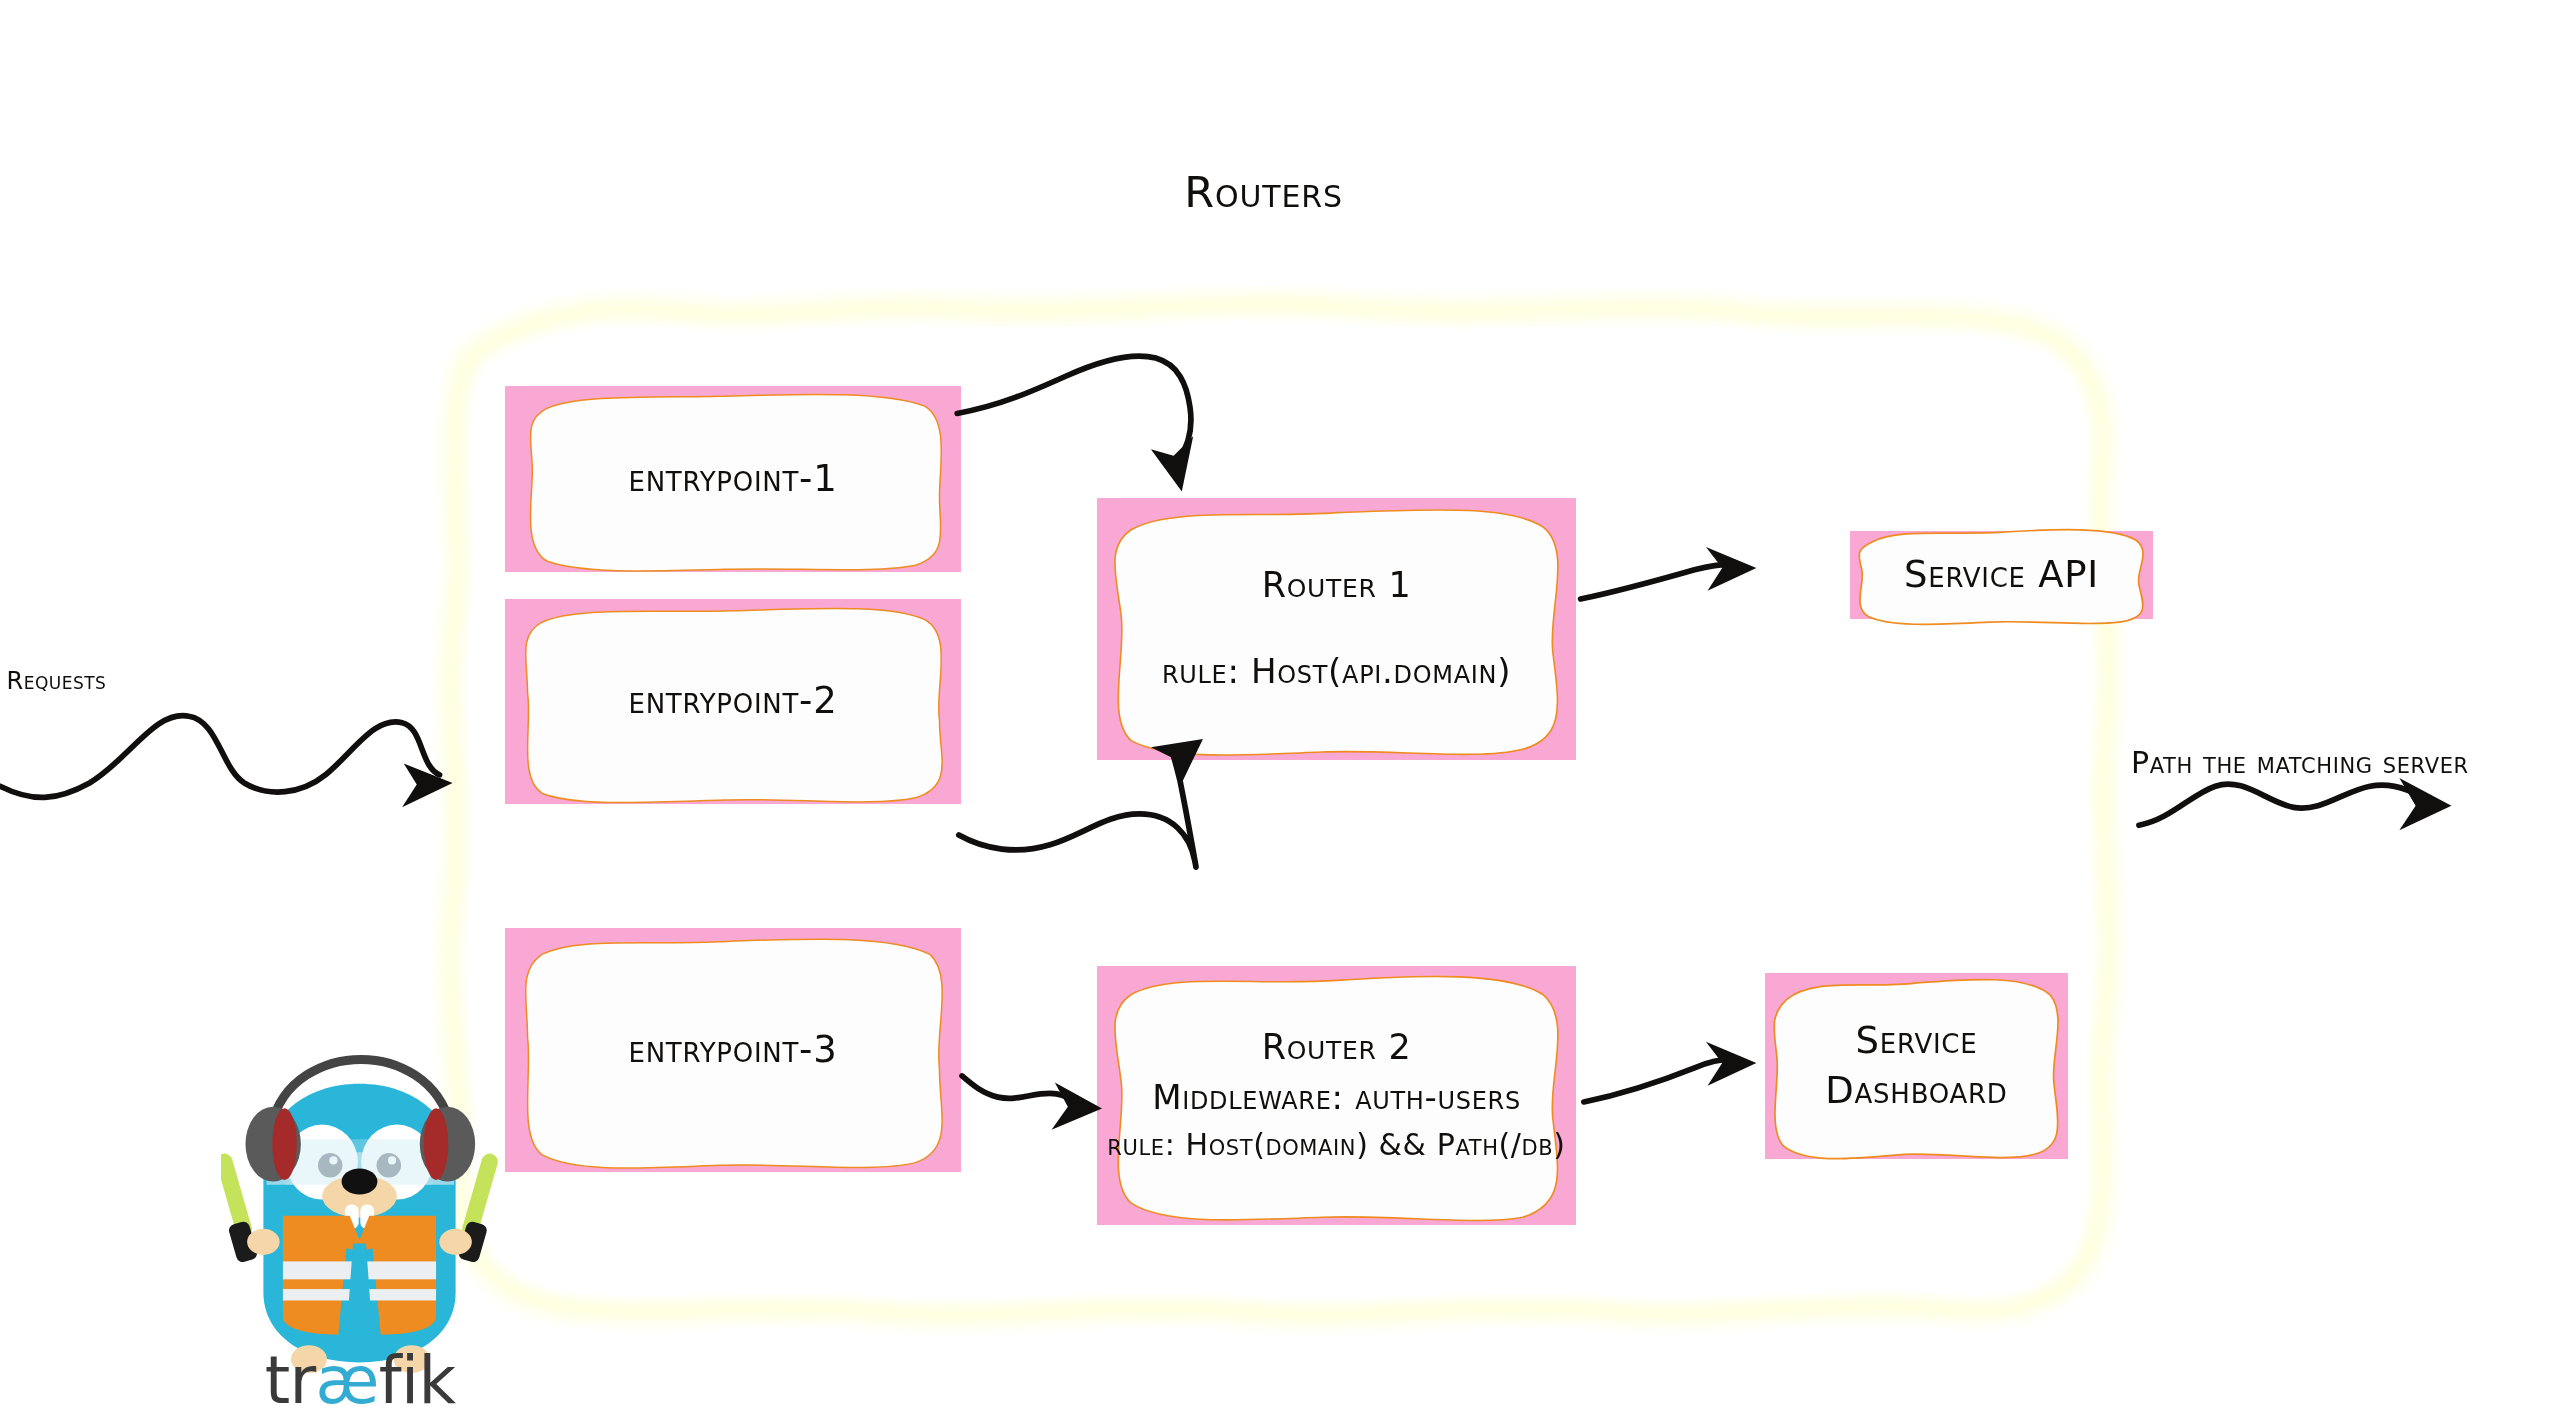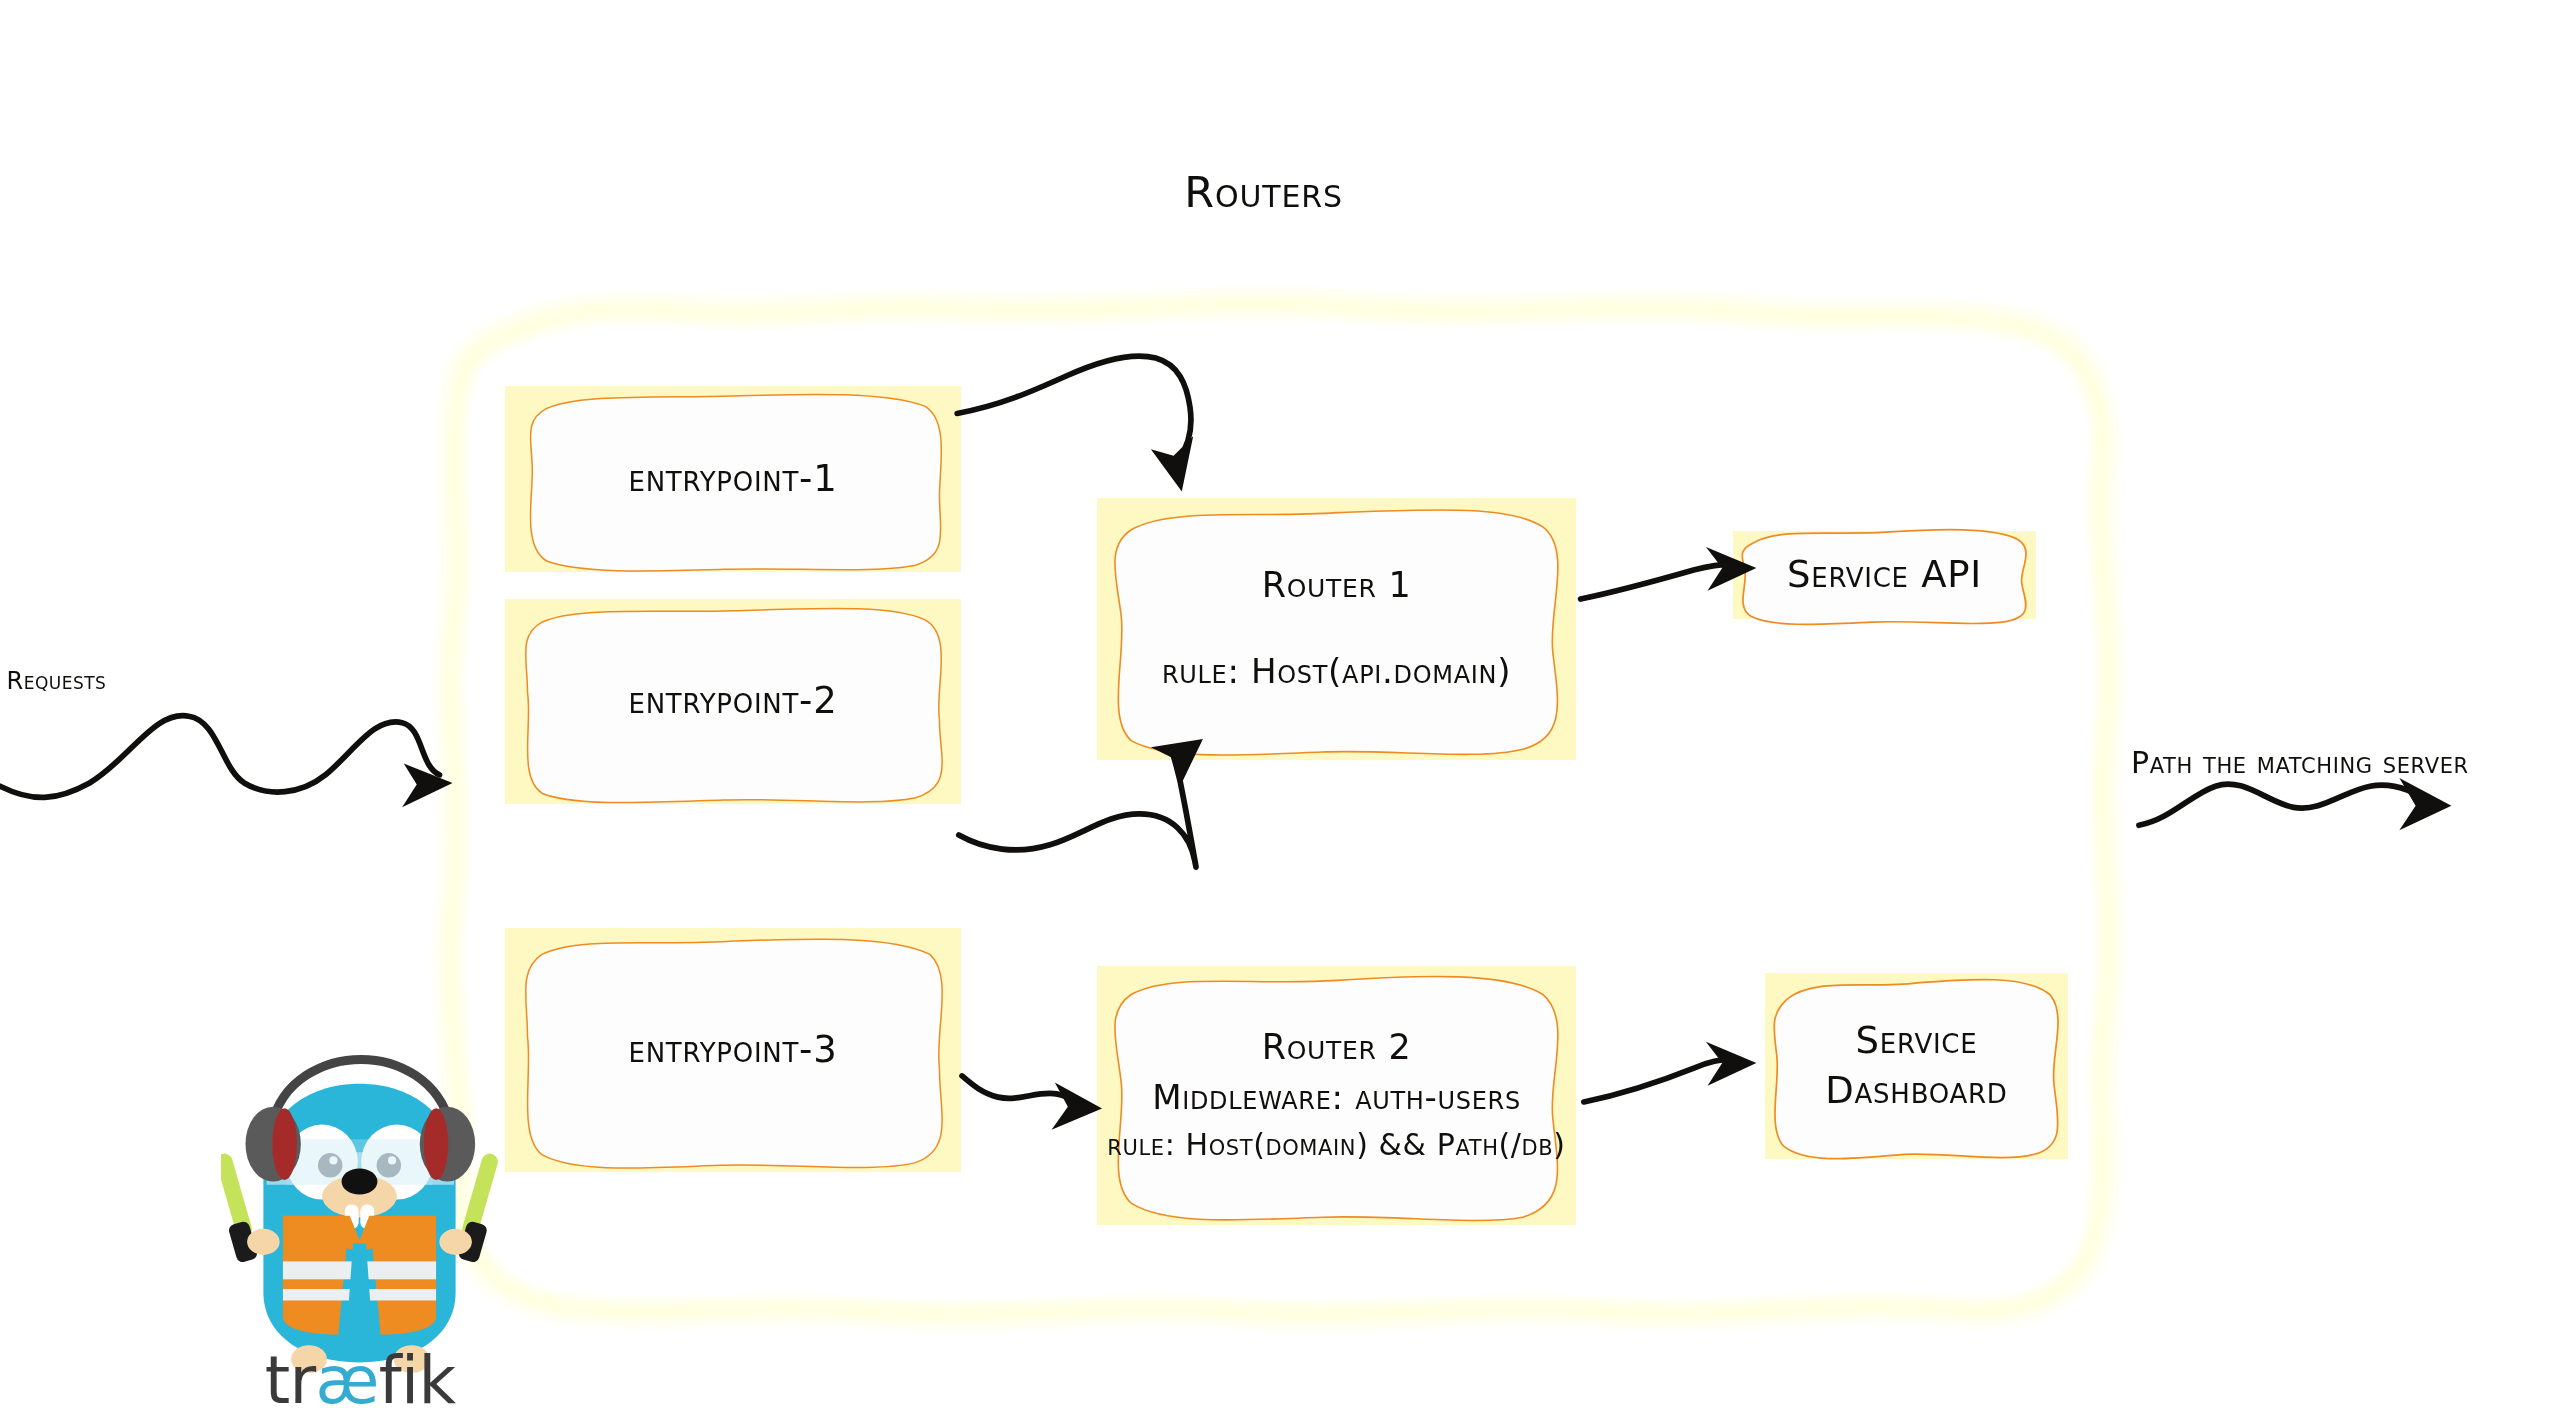--- a/index.html
+++ b/index.html
@@ -27,37 +27,37 @@
     position:absolute;left:0;top:171px;width:2576px;text-align:center;
     font-size:43px;line-height:1;text-decoration:underline;
   }
   #routers-title span{display:inline-block;transform:translateX(-24.4px);}
   
   .node{
     position:absolute;
     display:flex;flex-direction:column;
     align-items:center;justify-content:center;
     box-sizing:border-box;
-    background:#fef9c3;
+    background:#f9a8d4;
     text-align:center;
   }
   .node .rough{position:absolute;inset:-11.4px;width:calc(100% + 23px);height:calc(100% + 23px);pointer-events:none;}
   .node .txt{position:relative;z-index:2;}
   .ep-label{font-size:37px;line-height:1.1;}
   .router-title{font-size:35px;line-height:1.15;}
   .router-line{font-size:34px;line-height:1.25;}
   .router-line.small{font-size:30px;}
   .svc-label{font-size:37px;line-height:1.35;}
 
   #ep1{left:505px;top:386px;width:456px;height:186px;}
   #ep2{left:505px;top:599px;width:456px;height:205px;}
   #ep3{left:505px;top:928px;width:456px;height:244px;}
   #router1{left:1097px;top:498px;width:479px;height:262px;}
   #router2{left:1097px;top:966px;width:479px;height:259px;}
-  #svc-api{left:1733px;top:531px;width:303px;height:88px;}
+  #svc-api{left:1850px;top:531px;width:303px;height:88px;}
   #svc-dash{left:1765px;top:973px;width:303px;height:186px;}
   #router1 .txt+.txt{margin-top:45px;}
   #router2 .txt+.txt{margin-top:8.1px;}
 
   
   #requests-label{position:absolute;left:6.5px;top:667px;font-size:24px;}
   #calls-label{position:absolute;left:2131px;top:745px;font-size:30px;}
 
   
   #arrows{position:absolute;left:0;top:0;width:2576px;height:1408px;pointer-events:none;}

